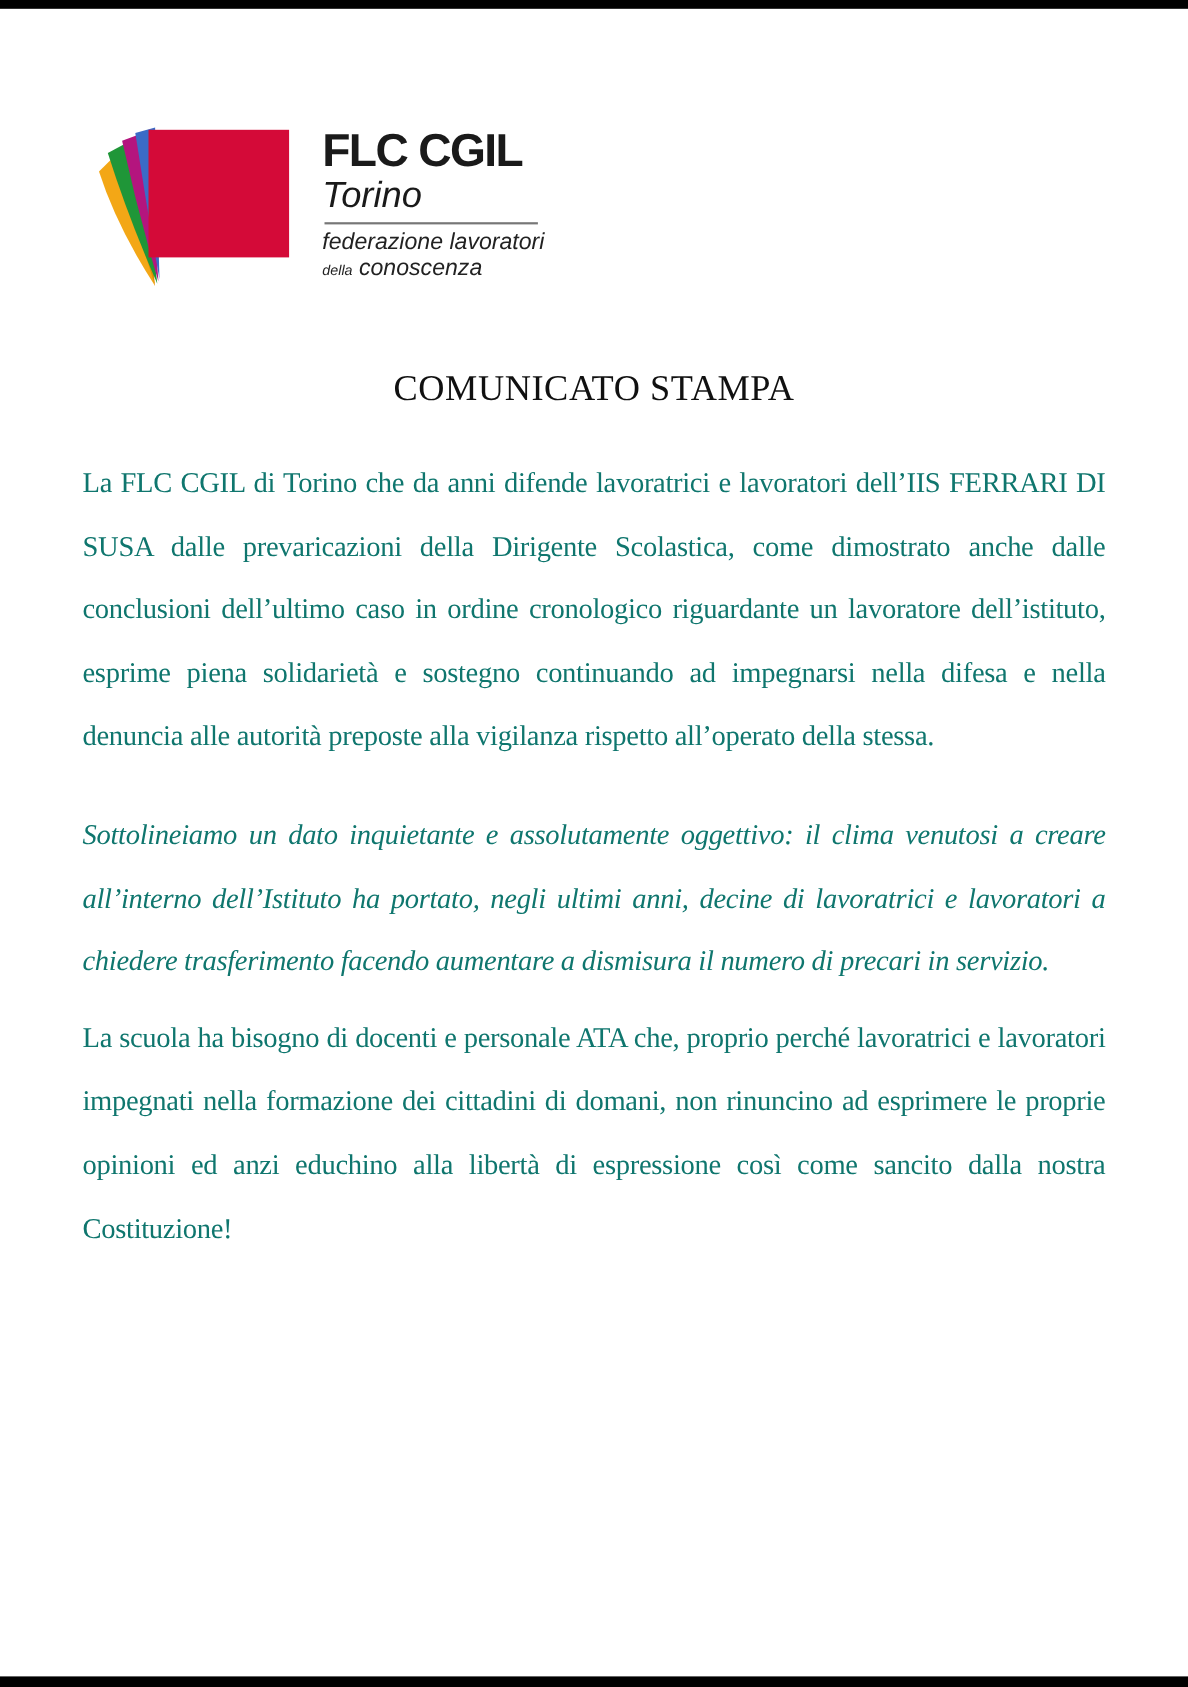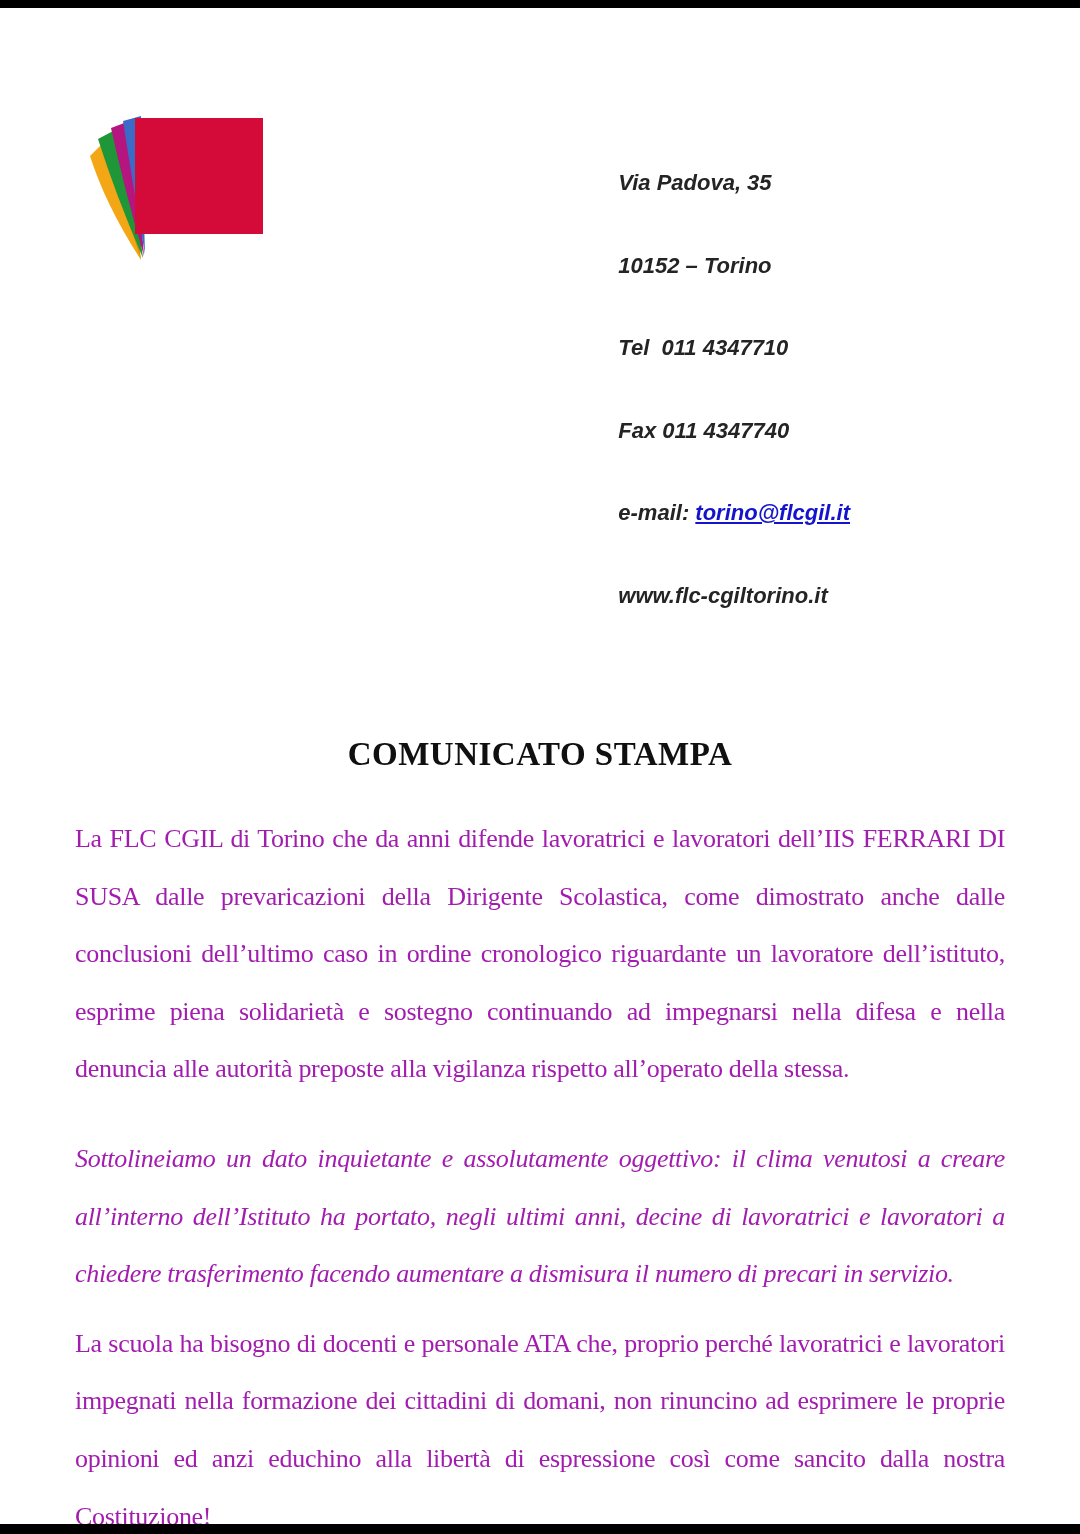--- a/index.html
+++ b/index.html
@@ -59,33 +59,33 @@
     white-space:pre;
   }
   .contact a{
     text-decoration:underline;font-weight:bold;font-style:italic;
   }
 
   
   .doc-title{
     margin-top:70px;
     text-align:center;
-    font-size:33px;font-weight:bold;letter-spacing:0.5px;
+    font-size:33px;font-weight:normal;letter-spacing:0.5px;
     line-height:40px;
     color:#101010;
   }
 
   
   .body-text p{
     margin:0;
     font-size:26px;
     line-height:57.6px;
     letter-spacing:-0.3px;
     text-align:justify;
-    color:#a21caf;
+    color:#0f766e;
   }
   .para-1{margin-top:36px !important;}
   .para-2{margin-top:32px !important;font-style:italic;}
   .para-3{margin-top:27px !important;}
   .para-4{margin-top:12px !important;}
 </style>
 </head>
 <body>
 
 <div class="page">
@@ -98,29 +98,28 @@
 
       <svg class="logo-graphic" width="175" height="152" viewBox="0 0 175 152" aria-hidden="true">
         <path d="M2,44 L16,30 Q40,86 53,148 Q18,94 2,44 Z" fill="#f3a716"></path>
         <path d="M14,32 L22,26 Q48,88 53,148 Q36,92 14,32 Z" fill="#e08e00"></path>
         <path d="M10,27 L27,18 Q48,80 55,146 Q28,84 10,27 Z" fill="#1f9638"></path>
         <path d="M23,16 L39,10 Q52,76 56,144 Q37,80 23,16 Z" fill="#b4157e"></path>
         <path d="M35,9 L53,4 Q55,70 57,142 Q45,74 35,9 Z" fill="#3b6bc7"></path>
         <rect x="47" y="6" width="128" height="116" fill="#d40a38"></rect>
       </svg>
 
+      <div class="logo-text">
+        <div class="logo-name">FLC CGIL</div>
+        <div class="logo-city">Torino</div>
+        <hr class="logo-rule">
+        <div class="logo-sub1">federazione lavoratori</div>
+        <div class="logo-sub2"><span class="small">della</span> <span>conoscenza</span></div>
+      </div>
 
-      <div class="contact">
-        <div>Via Padova, 35</div>
-        <div>10152 – Torino</div>
-        <div>Tel  011 4347710</div>
-        <div>Fax 011 4347740</div>
-        <div><span>e-mail: </span><a href="#" id="email-link" style="color: rgb(20, 20, 204);">torino@flcgil.it</a></div>
-        <div>www.flc-cgiltorino.it</div>
-      </div>
 
     </div>
 
     <div class="doc-title">COMUNICATO STAMPA</div>
 
     <div class="body-text">
       <p class="para-1">La FLC CGIL di Torino che da anni difende lavoratrici e lavoratori dell’IIS FERRARI DI SUSA dalle prevaricazioni della Dirigente Scolastica, come dimostrato anche dalle conclusioni dell’ultimo caso in ordine cronologico riguardante un lavoratore dell’istituto, esprime piena solidarietà e sostegno continuando ad impegnarsi nella difesa e nella denuncia alle autorità preposte alla vigilanza rispetto all’operato della stessa.</p>
       <p class="para-2">Sottolineiamo un dato inquietante e assolutamente oggettivo: il clima venutosi a creare all’interno dell’Istituto ha portato, negli ultimi anni, decine di lavoratrici e lavoratori a chiedere trasferimento facendo aumentare a dismisura il numero di precari in servizio.</p>
       <p class="para-4">La scuola ha bisogno di docenti e personale ATA che, proprio perché lavoratrici e lavoratori impegnati nella formazione dei cittadini di domani, non rinuncino ad esprimere le proprie opinioni ed anzi educhino alla libertà di espressione così come sancito dalla nostra Costituzione!</p>
     </div>

